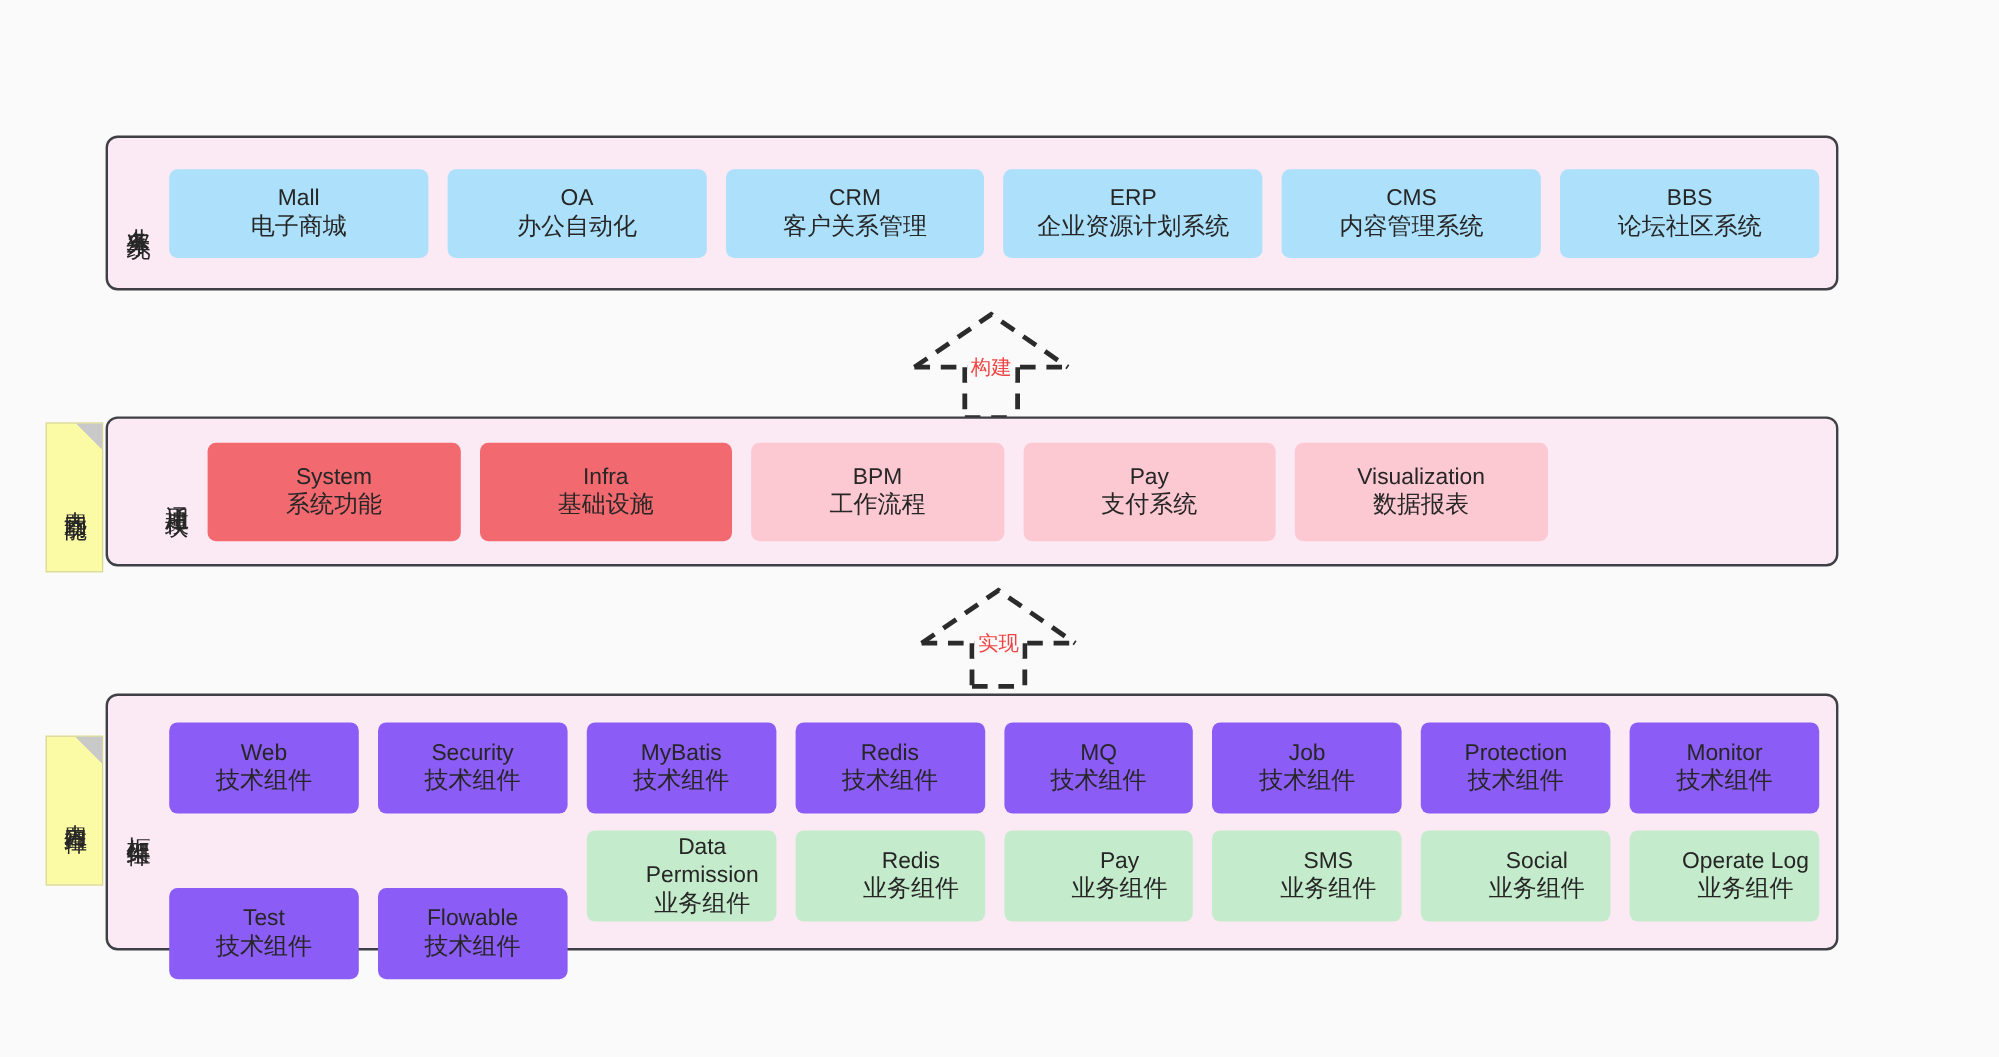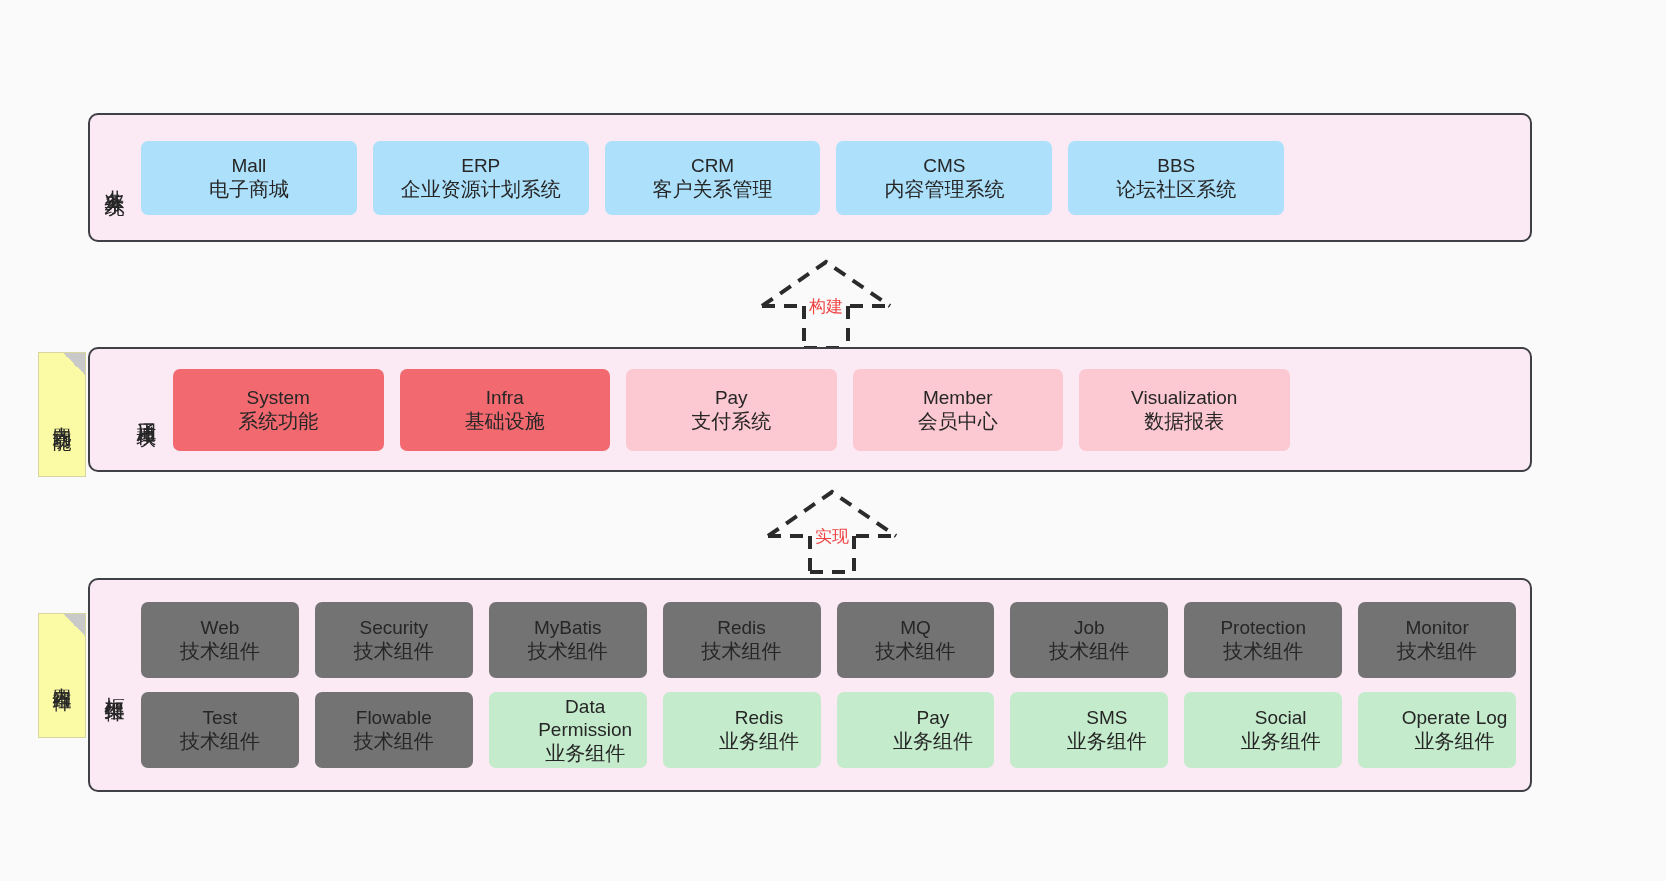--- a/index.html
+++ b/index.html
@@ -57,21 +57,21 @@
     line-height: 1.22;
     padding: 6px 4px;
     user-select: none;
   }
   .node .t1 { font-size: 19px; }
   .node .t2 { font-size: 20px; }
 
   .blue       { background: #ace0fb; height: 74px; }
   .red        { background: #f26a70; height: 82px; }
   .pink       { background: #fcc8d2; height: 82px; }
-  .green      { background: #737373; height: 76px; }
+  .green      { background: #8b5cf6; height: 76px; margin-top: 48px; }
   .lightgreen { background: #c4ebcb; height: 76px; padding-left: 39px; }
 
   
   .sticky {
     position: absolute;
     background: #fbfaa5;
     border: 1px solid #d8d6a0;
     display: flex;
     align-items: center;
     justify-content: center;
@@ -112,26 +112,30 @@
 <div id="canvas">
 
   <div class="layer" style="left:88px; top:113px; width:1444px; height:129px;">
     <div class="layer-label">业务系统</div>
     <div class="boxes row6">
       <div class="node blue">
         <span class="t1">Mall</span>
         <span class="t2">电子商城</span>
       </div>
       <div class="node blue">
+        <span class="t1">OA</span>
+        <span class="t2">办公自动化</span>
+      </div>
+      <div class="node blue">
+        <span class="t1">CRM</span>
+        <span class="t2">客户关系管理</span>
+      </div>
+      <div class="node blue">
         <span class="t1">ERP</span>
         <span class="t2">企业资源计划系统</span>
-      </div>
-      <div class="node blue">
-        <span class="t1">CRM</span>
-        <span class="t2">客户关系管理</span>
       </div>
       <div class="node blue">
         <span class="t1">CMS</span>
         <span class="t2">内容管理系统</span>
       </div>
       <div class="node blue">
         <span class="t1">BBS</span>
         <span class="t2">论坛社区系统</span>
       </div>
     </div>
@@ -158,26 +162,26 @@
     <div class="boxes row6">
       <div class="node red">
         <span class="t1">System</span>
         <span class="t2">系统功能</span>
       </div>
       <div class="node red">
         <span class="t1">Infra</span>
         <span class="t2">基础设施</span>
       </div>
       <div class="node pink">
+        <span class="t1">BPM</span>
+        <span class="t2">工作流程</span>
+      </div>
+      <div class="node pink">
         <span class="t1">Pay</span>
         <span class="t2">支付系统</span>
-      </div>
-      <div class="node pink">
-        <span class="t1">Member</span>
-        <span class="t2">会员中心</span>
       </div>
       <div class="node pink">
         <span class="t1">Visualization</span>
         <span class="t2">数据报表</span>
       </div>
     </div>
   </div>
 
   <div class="connector" style="left:764px; top:488px; width:140px; height:88px;">
     <svg width="140" height="88" viewBox="0 0 140 88" aria-hidden="true">

